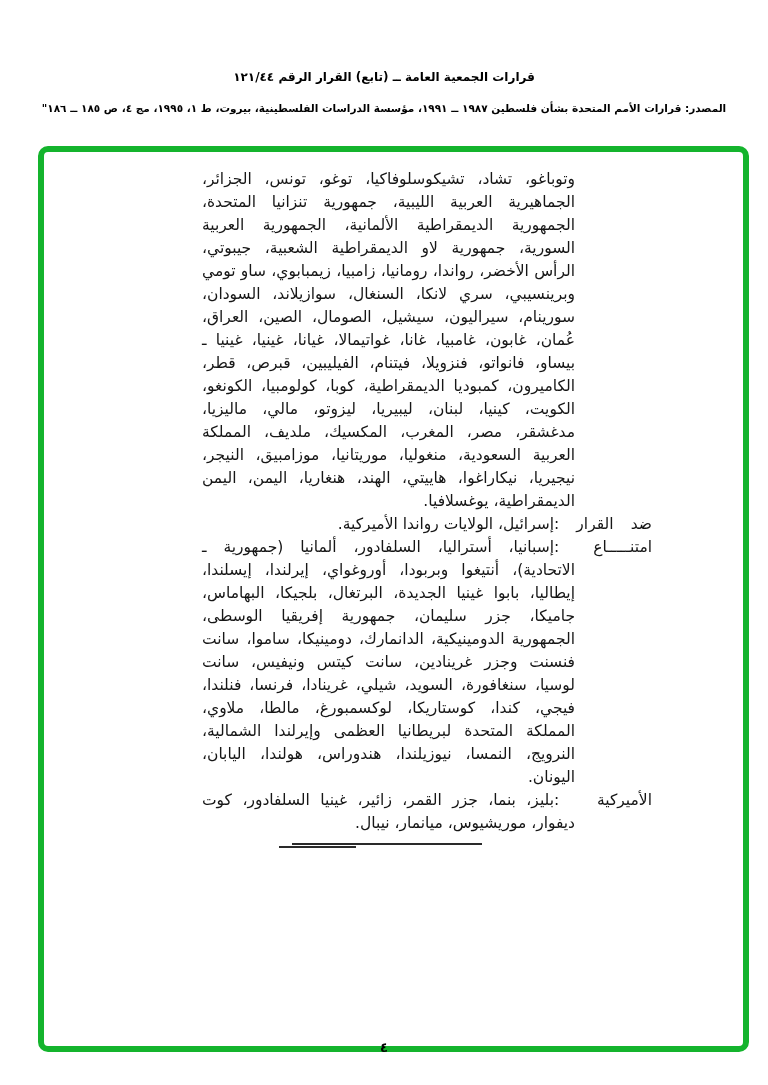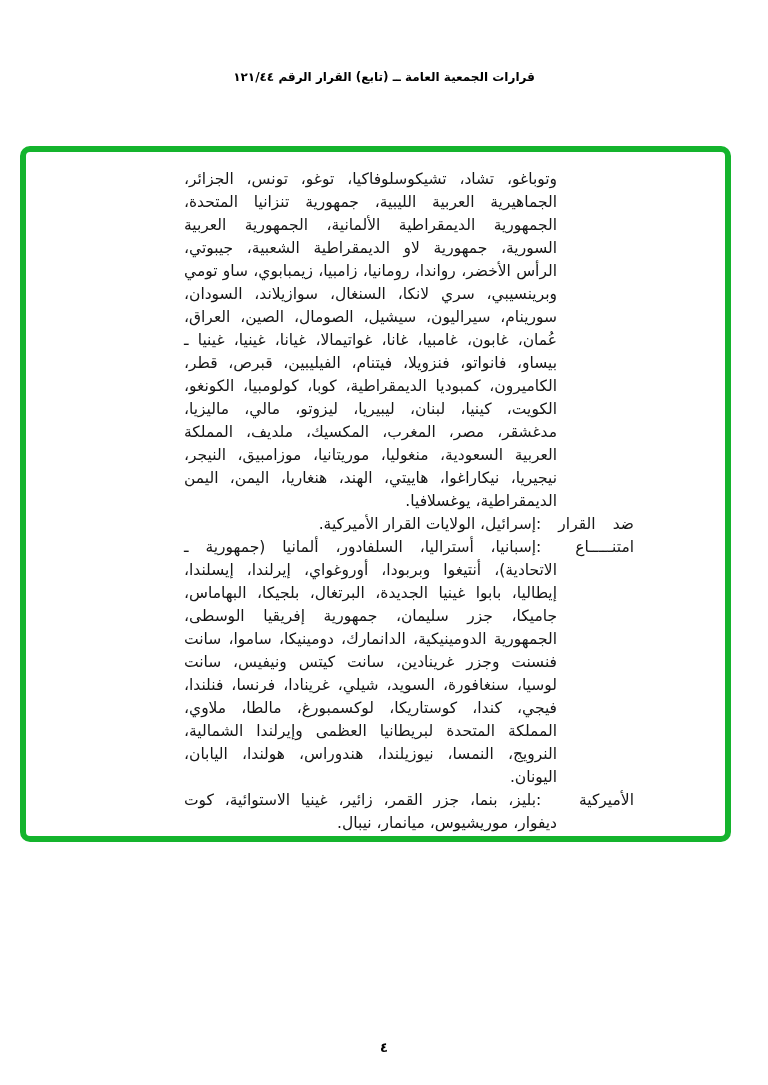--- a/index.html
+++ b/index.html
@@ -37,24 +37,24 @@
     right: 0;
     text-align: center;
     direction: rtl;
     font-size: 10.5px;
     font-weight: bold;
     color: #000;
     white-space: nowrap;
   }
   .content-frame {
     position: absolute;
-    left: 20px;
+    left: 38px;
     top: 146px;
     width: 711px;
-    height: 696px;
+    height: 906px;
     border: 6px solid #14b42d;
     border-radius: 10px;
     box-sizing: border-box;
     overflow: hidden;
     background: #ffffff;
   }
   .doc-body {
     position: absolute;
     top: 16px;
     right: 91px;
@@ -116,36 +116,37 @@
     color: #000;
   }
 </style>
 </head>
 <body>
 
 <div class="page">
 
   <h1 class="header-title">قرارات الجمعية العامة ــ (تابع) القرار الرقم ١٢١/٤٤</h1>
 
+  <div class="source-line">المصدر: قرارات الأمم المتحدة بشأن فلسطين ١٩٨٧ ــ ١٩٩١، مؤسسة الدراسات الفلسطينية، بيروت، ط ١، ١٩٩٥، مج ٤، ص ١٨٥ ــ ١٨٦"</div>
 
   <div class="content-frame" style="border-color: rgb(20, 180, 45);">
     <div class="doc-body">
 
       <p class="cont-para">وتوباغو، تشاد، تشيكوسلوفاكيا، توغو، تونس، الجزائر، الجماهيرية العربية الليبية، جمهورية تنزانيا المتحدة، الجمهورية الديمقراطية الألمانية، الجمهورية العربية السورية، جمهورية لاو الديمقراطية الشعبية، جيبوتي، الرأس الأخضر، رواندا، رومانيا، زامبيا، زيمبابوي، ساو تومي وبرينسيبي، سري لانكا، السنغال، سوازيلاند، السودان، سورينام، سيراليون، سيشيل، الصومال، الصين، العراق، عُمان، غابون، غامبيا، غانا، غواتيمالا، غيانا، غينيا، غينيا ـ بيساو، فانواتو، فنزويلا، فيتنام، الفيليبين، قبرص، قطر، الكاميرون، كمبوديا الديمقراطية، كوبا، كولومبيا، الكونغو، الكويت، كينيا، لبنان، ليبيريا، ليزوتو، مالي، ماليزيا، مدغشقر، مصر، المغرب، المكسيك، ملديف، المملكة العربية السعودية، منغوليا، موريتانيا، موزامبيق، النيجر، نيجيريا، نيكاراغوا، هاييتي، الهند، هنغاريا، اليمن، اليمن الديمقراطية، يوغسلافيا.</p>
 
       <p class="entry">
-        <span class="entry-label">ضد القرار :</span><span>إسرائيل، الولايات القرار الأميركية.</span>
+        <span class="entry-label">ضد القرار :</span><span>إسرائيل، الولايات رواندا الأميركية.</span>
       </p>
 
       <p class="entry">
         <span class="entry-label">امتنـــــاع :</span><span>إسبانيا، أستراليا، السلفادور، ألمانيا (جمهورية ـ الاتحادية)، أنتيغوا وبربودا، أوروغواي، إيرلندا، إيسلندا، إيطاليا، بابوا غينيا الجديدة، البرتغال، بلجيكا، البهاماس، جاميكا، جزر سليمان، جمهورية إفريقيا الوسطى، الجمهورية الدومينيكية، الدانمارك، دومينيكا، ساموا، سانت فنسنت وجزر غرينادين، سانت كيتس ونيفيس، سانت لوسيا، سنغافورة، السويد، شيلي، غرينادا، فرنسا، فنلندا، فيجي، كندا، كوستاريكا، لوكسمبورغ، مالطا، ملاوي، المملكة المتحدة لبريطانيا العظمى وإيرلندا الشمالية، النرويج، النمسا، نيوزيلندا، هندوراس، هولندا، اليابان، اليونان.</span>
       </p>
 
       <p class="entry">
-        <span class="entry-label">الأميركية :</span><span>بليز، بنما، جزر القمر، زائير، غينيا الاستوائية، كوت ديفوار، موريشيوس، ميانمار، نيبال.</span>
+        <span class="entry-label">الأميركية :</span><span>بليز، بنما، جزر القمر، زائير، غينيا السلفادور، كوت ديفوار، موريشيوس، ميانمار، نيبال.</span>
       </p>
 
       <div class="footnote-rule">
         <span class="rule-main"></span>
         <span class="rule-sub"></span>
       </div>
 
     </div>
   </div>
 

